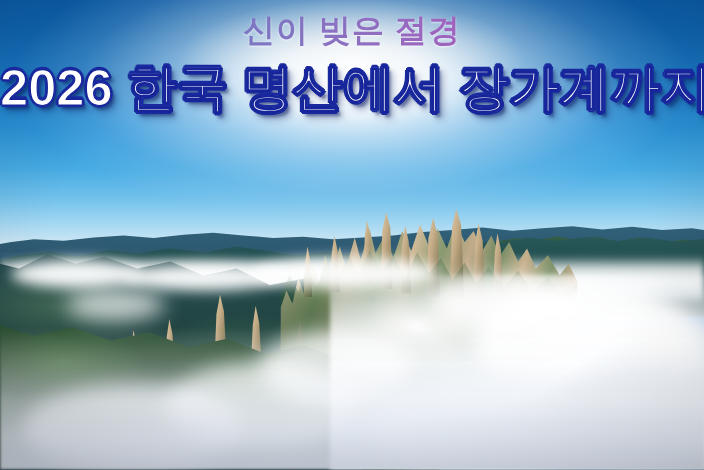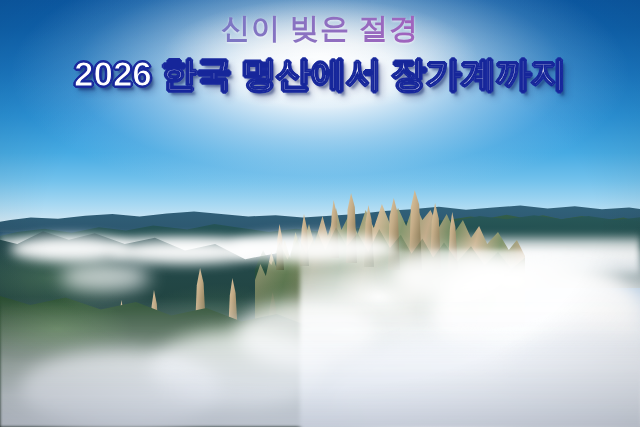--- a/index.html
+++ b/index.html
@@ -68,21 +68,21 @@
     background:linear-gradient(100deg,
       #5a7fc4 0%, #6b7fc8 16%, #7a78c4 34%, #8f6fc0 52%,
       #a262bd 66%, #b358bb 80%, #bb55b8 100%);
     -webkit-background-clip:text; background-clip:text;
     color:transparent; -webkit-text-fill-color:transparent;
     filter:drop-shadow(0 1px 1px rgba(255,255,255,.65));
     pointer-events:auto;
   }
   .maintitle{
     margin:0; padding-top:11px;
-    font-size:35px; font-weight:700; letter-spacing:0px;
+    font-size:46px; font-weight:700; letter-spacing:0px;
     line-height:1.12; white-space:nowrap;
     color:#ffffff;
     -webkit-text-stroke:1.1px #16269a;
     text-shadow:
       -1px -1px 0 #1a2a9e,  1px -1px 0 #1a2a9e,
       -1px  1px 0 #1a2a9e,  1px  1px 0 #1a2a9e,
       -2px  0px 0 #1a2a9e,  2px  0px 0 #1a2a9e,
        0px -2px 0 #1a2a9e,  0px  2px 0 #1a2a9e,
        3px  4px 3px rgba(8,24,92,.55),
        5px  6px 7px rgba(8,24,92,.35);

